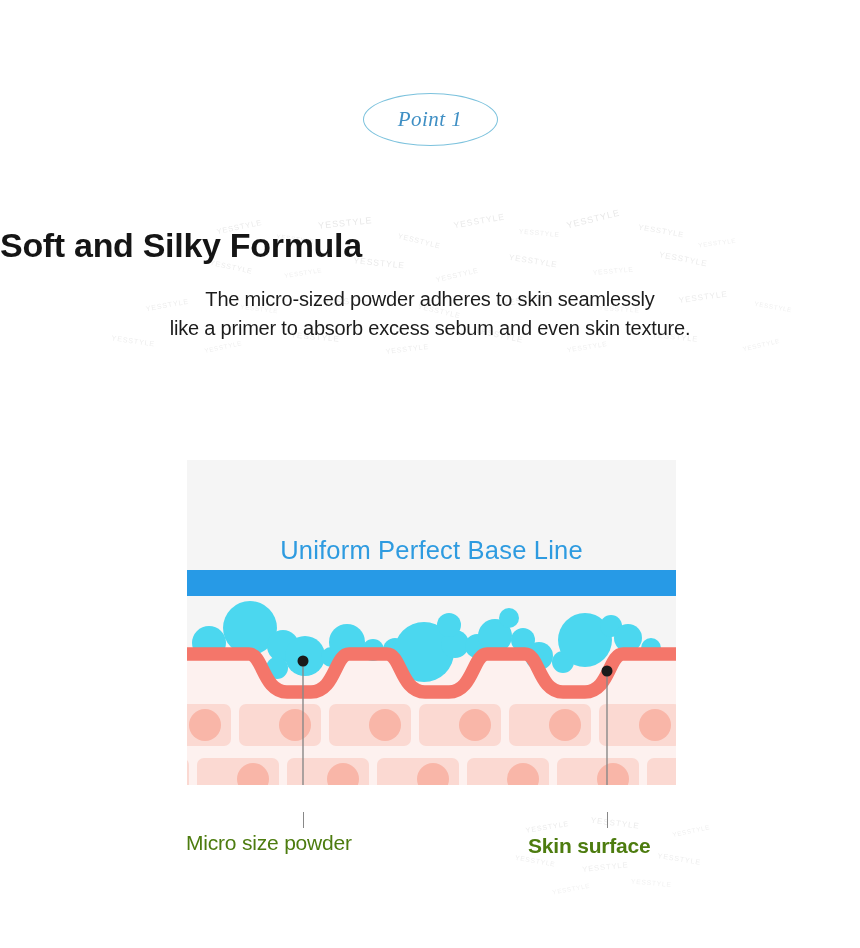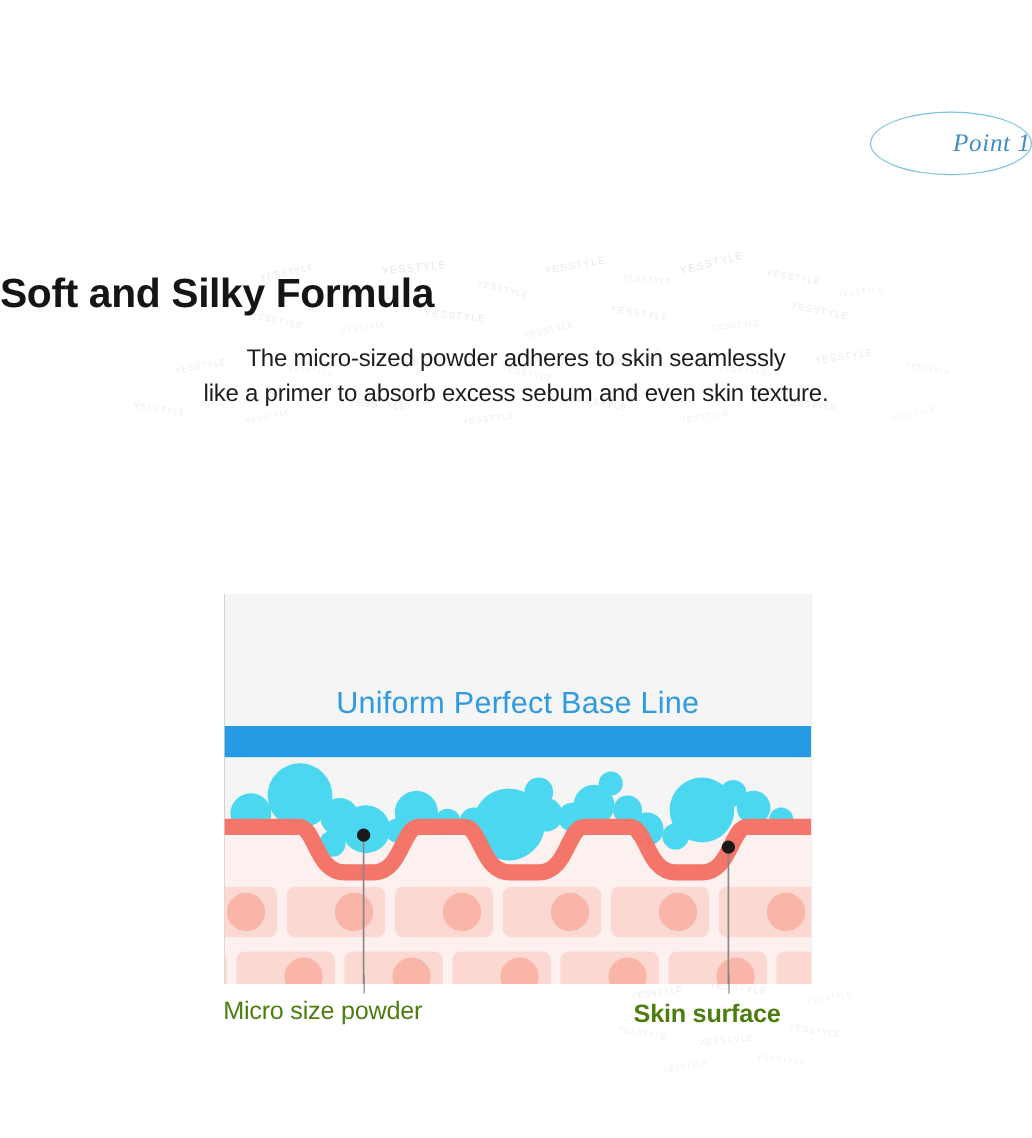--- a/index.html
+++ b/index.html
@@ -44,21 +44,21 @@
     white-space: nowrap;
     font-weight: 400;
   }
 
   
   .point-badge-wrap {
     position: absolute;
     left: 0;
     top: 93px;
     width: 860px;
-    text-align: right;
+    text-align: center;
     z-index: 10;
   }
   .point-badge {
     display: inline-block;
     width: 135px;
     height: 53px;
     line-height: 51px;
     border: 1.3px solid #7cc2dd;
     border-radius: 50%;
     box-sizing: border-box;
@@ -95,24 +95,24 @@
     letter-spacing: -0.2px;
     z-index: 10;
   }
   .subline.l1 { top: 288px; }
   .subline.l2 { top: 317px; }
 
   
   .diagram {
     position: absolute;
     left: 187px;
-    top: 495px;
+    top: 460px;
     width: 489px;
     height: 325px;
-    background: #a3a3a3;
+    background: #4d7c0f;
     overflow: hidden;
     z-index: 6;
   }
   .diagram svg { display: block; }
 
   
   .ptr-label {
     position: absolute;
     font-size: 21px;
     color: #4d7c0f;

